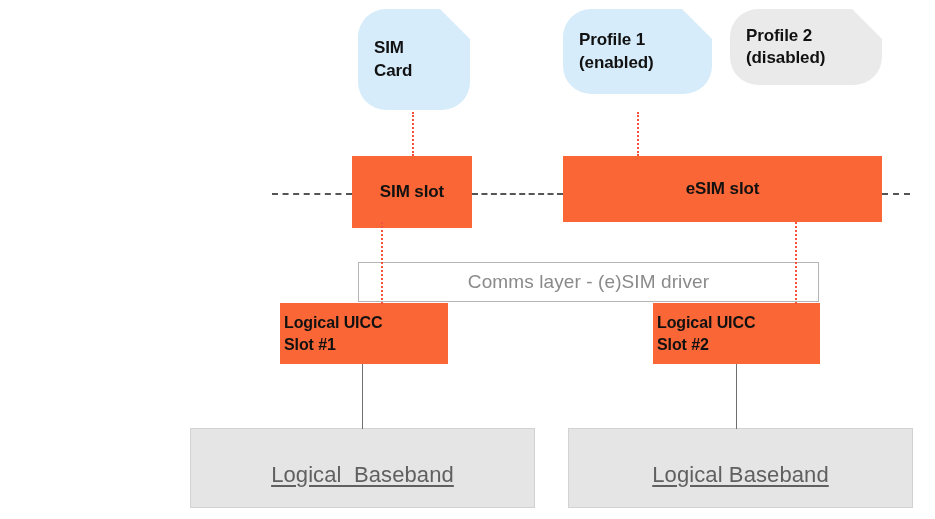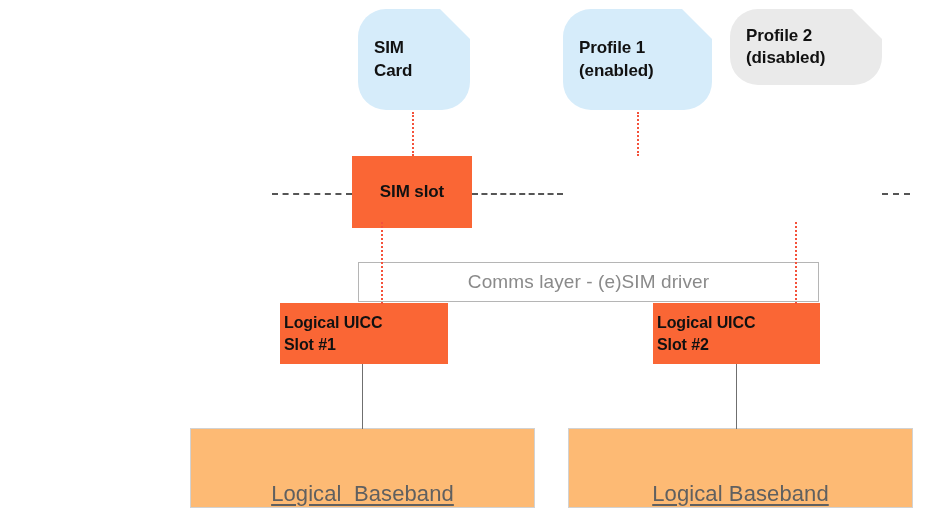--- a/index.html
+++ b/index.html
@@ -87,24 +87,24 @@
   }
   .comms-label {
     font-size: 19px;
     font-weight: 400;
     color: #8a8a8a;
     letter-spacing: 0.1px;
   }
 
   
   .baseband {
-    background: #fdba74;
+    background: #e5e5e5;
     border: 1px solid #d2d2d2;
     display: flex;
-    align-items: flex-end;
+    align-items: center;
     justify-content: center;
     padding-top: 14px;
   }
   .baseband-label {
     font-size: 22px;
     font-weight: 400;
     color: #606060;
     text-decoration: underline;
     text-underline-offset: 3px;
     white-space: pre;
@@ -134,21 +134,21 @@
 </head>
 <body>
 
 <div id="canvas">
 
   <div class="node card card-blue" style="left:358px; top:9px; width:112px; height:101px;">
     <span class="card-label">SIM
 Card</span>
   </div>
 
-  <div class="node card card-blue" style="left:563px; top:9px; width:149px; height:101px;">
+  <div class="node card card-blue" style="left:563px; top:9px; width:149px; height:85px;">
     <span class="card-label">Profile 1
 (enabled)</span>
   </div>
 
   <div class="node card card-gray" style="left:730px; top:9px; width:152px; height:76px;">
     <span class="card-label">Profile 2
 (disabled)</span>
   </div>
 
   <div class="red-dotted" style="left:412px; top:112px; height:44px;"></div>
@@ -156,20 +156,23 @@
 
 
   <div class="gray-dash-h" style="left:272px; top:193px; width:80px;"></div>
   <div class="gray-dash-h" style="left:472px; top:193px; width:91px;"></div>
   <div class="gray-dash-h" style="left:882px; top:193px; width:28px;"></div>
 
   <div class="node slot slot-center" style="left:352px; top:156px; width:120px; height:72px;">
     <span class="slot-label big">SIM slot</span>
   </div>
 
+  <div class="node slot slot-center" style="left:563px; top:156px; width:319px; height:66px;">
+    <span class="slot-label big">eSIM slot</span>
+  </div>
 
   <div class="red-dotted" style="left:381px; top:222px; height:82px;"></div>
   <div class="red-dotted" style="left:795px; top:222px; height:82px;"></div>
 
   <div class="node comms" style="left:358px; top:241px; width:461px; height:40px;margin-top:21px;">
     <span class="comms-label">Comms layer - (e)SIM driver</span>
   </div>
 
   <div class="node slot slot-left" style="left:280px; top:303px; width:168px; height:61px;">
     <span class="slot-label">Logical UICC

